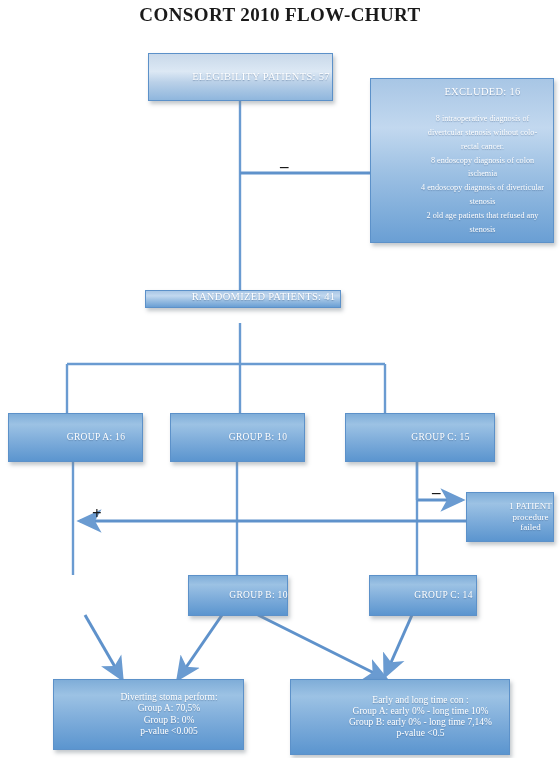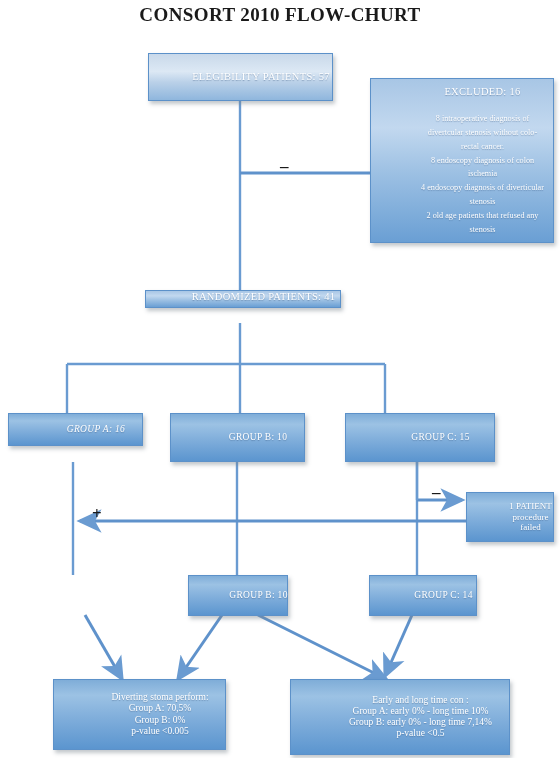--- a/index.html
+++ b/index.html
@@ -142,21 +142,21 @@
     <span class="node-line">2 old age patients that refused any</span>
     <span class="node-line">stenosis</span>
   </div>
 
   <div class="sign" style="left:280px; top:158px;">–</div>
 
   <div class="node fill-mid" style="left:145px; top:290px; width:196px; height:18px; font-size:10.5px; letter-spacing:0.3px;">
     <span class="node-line">RANDOMIZED PATIENTS: 41</span>
   </div>
 
-  <div class="node fill-strong" style="left:8px; top:413px; width:135px; height:33px; font-size:9.5px; letter-spacing:0.3px;font-style:italic;">
+  <div class="node fill-strong" style="left:8px; top:413px; width:135px; height:49px; font-size:9.5px; letter-spacing:0.3px;">
     <span class="node-line">GROUP A: 16</span>
   </div>
 
   <div class="node fill-strong" style="left:170px; top:413px; width:135px; height:49px; font-size:9.5px; letter-spacing:0.3px;">
     <span class="node-line">GROUP B: 10</span>
   </div>
 
   <div class="node fill-strong" style="left:345px; top:413px; width:150px; height:49px; font-size:9.5px; letter-spacing:0.3px;">
     <span class="node-line">GROUP C: 15</span>
   </div>
@@ -173,21 +173,21 @@
 
 
   <div class="node fill-strong" style="left:188px; top:575px; width:100px; height:41px; font-size:9.5px; letter-spacing:0.3px;">
     <span class="node-line">GROUP B: 10</span>
   </div>
 
   <div class="node fill-strong" style="left:369px; top:575px; width:108px; height:41px; font-size:9.5px; letter-spacing:0.3px;">
     <span class="node-line">GROUP C: 14</span>
   </div>
 
-  <div class="node fill-strong" style="left:53px; top:679px; width:173px; height:71px; font-size:9.5px;">
+  <div class="node fill-strong" style="left:53px; top:679px; width:191px; height:71px; font-size:9.5px;">
     <span class="node-line">Diverting stoma perform:</span>
     <span class="node-line">Group A: 70,5%</span>
     <span class="node-line">Group B: 0%</span>
     <span class="node-line">p-value &lt;0.005</span>
   </div>
 
   <div class="node fill-strong" style="left:290px; top:679px; width:220px; height:76px; font-size:9.5px;">
     <span class="node-line">Early and long time con :</span>
     <span class="node-line">Group A: early 0% - long time 10%</span>
     <span class="node-line">Group B: early 0% - long time 7,14%</span>

